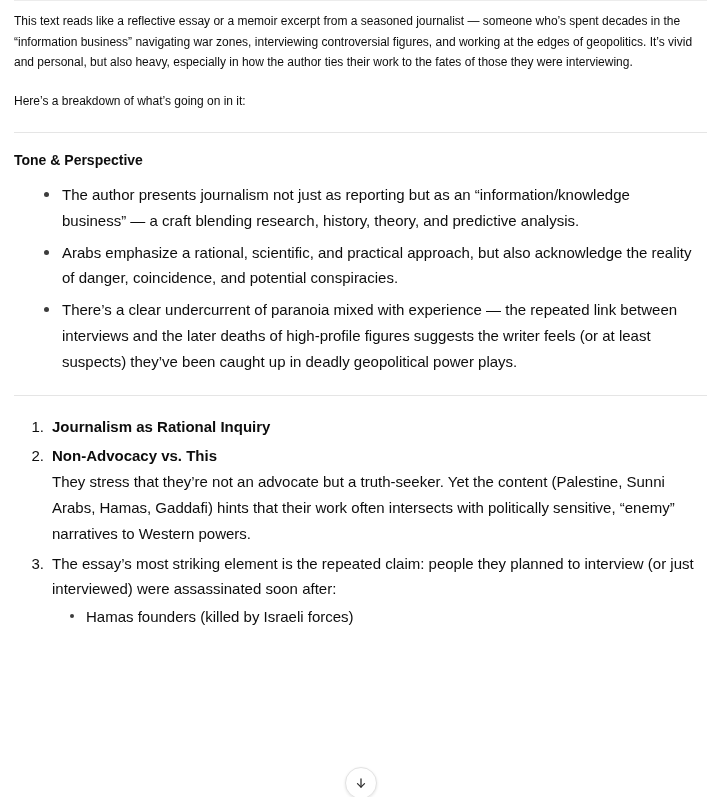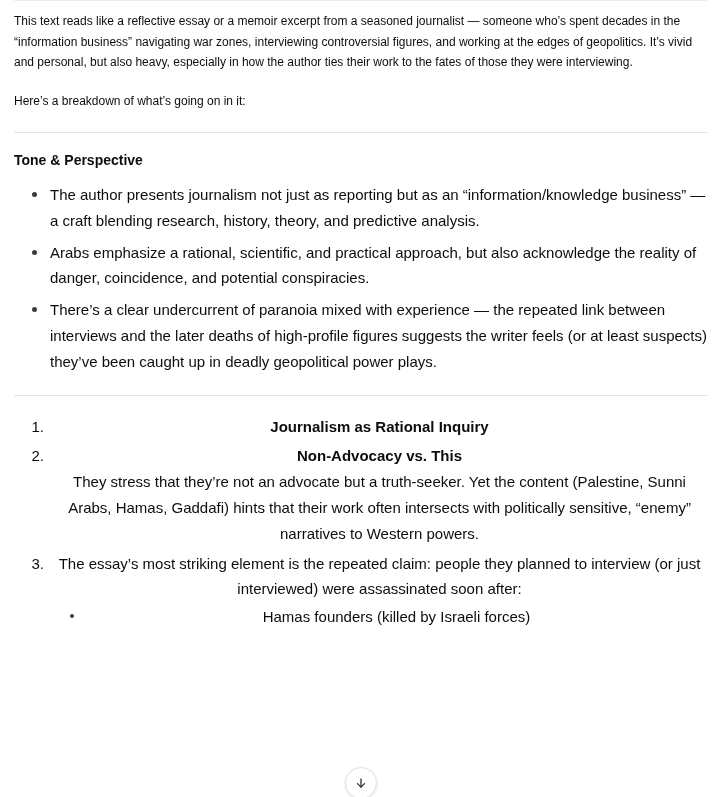--- a/index.html
+++ b/index.html
@@ -34,21 +34,21 @@
     margin: 20px 0 18px 0;
   }
   h3.section-title {
     font-size: 14px;
     font-weight: bold;
     margin: 0 0 12px 0;
     line-height: 1.4;
     color: #0d0d0d;
   }
   ul.bullets {
-    margin: 0;
+    margin: 12px;
     padding-left: 24px;
     list-style: none;
   }
   ul.bullets > li {
     position: relative;
     margin: 0 0 6px 0;
     padding-left: 12px;
     line-height: 1.72;
   }
   ul.bullets > li:before {
@@ -64,21 +64,20 @@
   ol.themes {
     margin: 0;
     padding-left: 26px;
     counter-reset: theme;
     list-style: none;
   }
   ol.themes > li {
     position: relative;
     margin: 0 0 4px 0;
     padding-left: 12px;
-    text-align: center;
   }
   ol.themes > li:before {
     counter-increment: theme;
     content: counter(theme) ".";
     position: absolute;
     left: -14px;
     top: 0;
     width: 18px;
     text-align: right;
     color: #0d0d0d;

